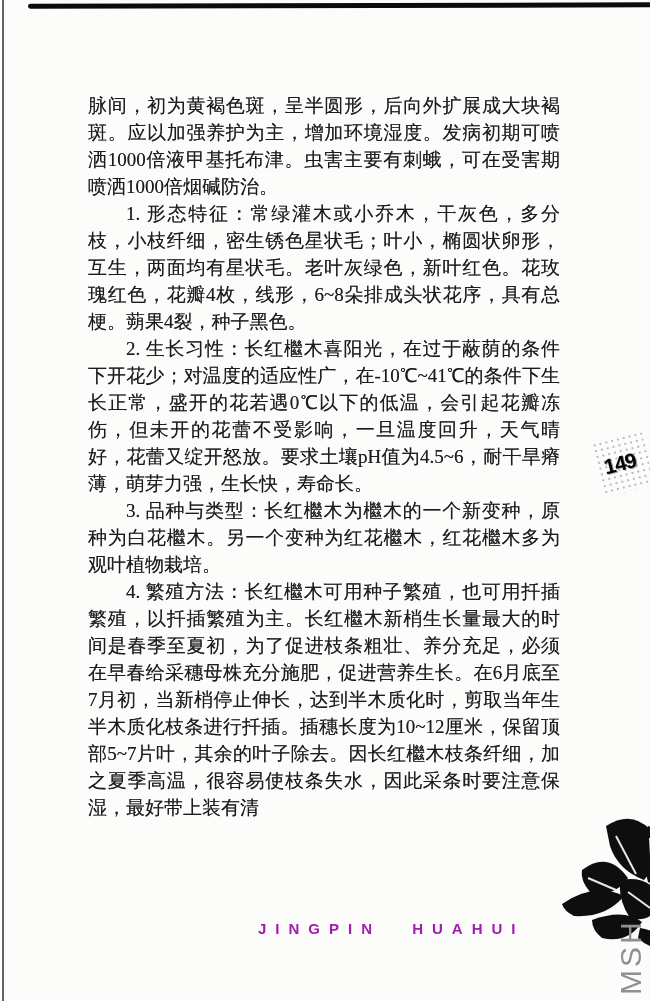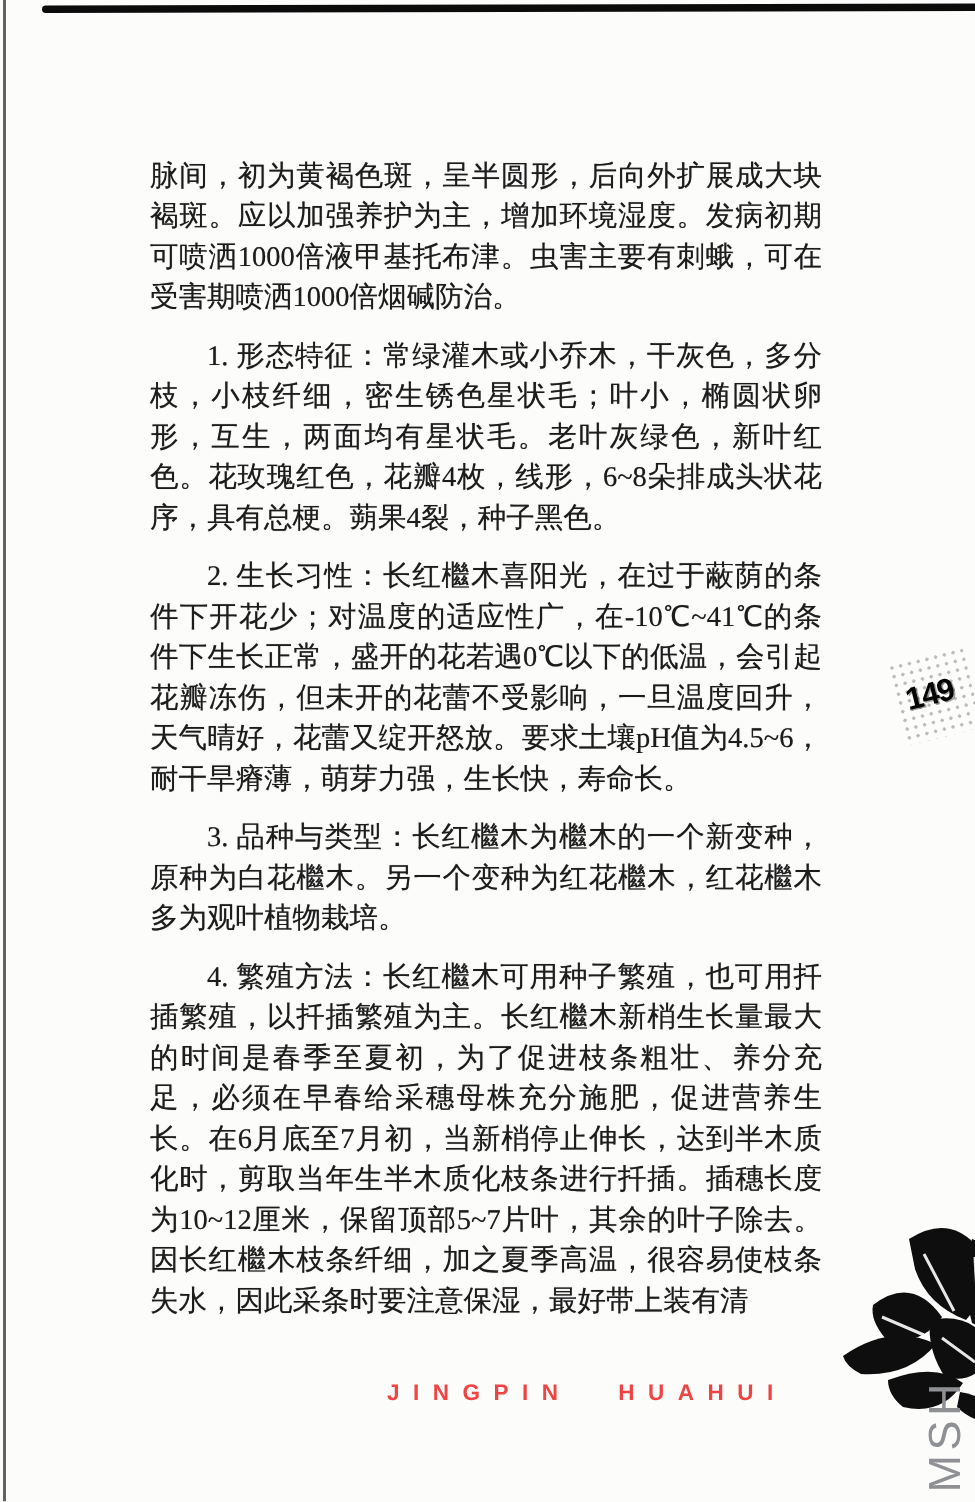--- a/index.html
+++ b/index.html
@@ -23,21 +23,21 @@
     background: #474747; opacity: .85;
   }
 
   
   .text-col {
     position: absolute; top: 92px; left: 88px; width: 472px;
     font-size: 19px; line-height: 27px;
     text-align: justify;
     text-shadow: 0 0 0.5px rgba(0,0,0,.55);
   }
-  .text-col p { margin: 12px; }
+  .text-col p { margin: 0; }
   .para { text-indent: 2em; }
   .section-title {
     font-family: "Liberation Sans", sans-serif;
     font-weight: bold; font-size: 26px; line-height: 32px;
     letter-spacing: 2px;
     margin: 70px 0 9px 10px;
   }
 
   
   .stamp {
@@ -57,21 +57,21 @@
     color: #040404;
     text-shadow: 1px 1px 0 rgba(0,0,0,.35);
   }
 
   
   .footer-text {
     position: absolute; top: 920px; left: 258px;
     font-family: "Liberation Sans", sans-serif;
     font-size: 15px; font-weight: bold;
     letter-spacing: 9px; word-spacing: 18px;
-    color: #ef4444;
+    color: #a21caf;
   }
 
   
   .watermark {
     position: absolute; left: 582px; top: 927px; width: 100px; height: 36px;
     transform: rotate(-90deg);
     font-family: "Liberation Sans", sans-serif;
     font-size: 30px; letter-spacing: 3px;
     color: #8f9094;
   }

